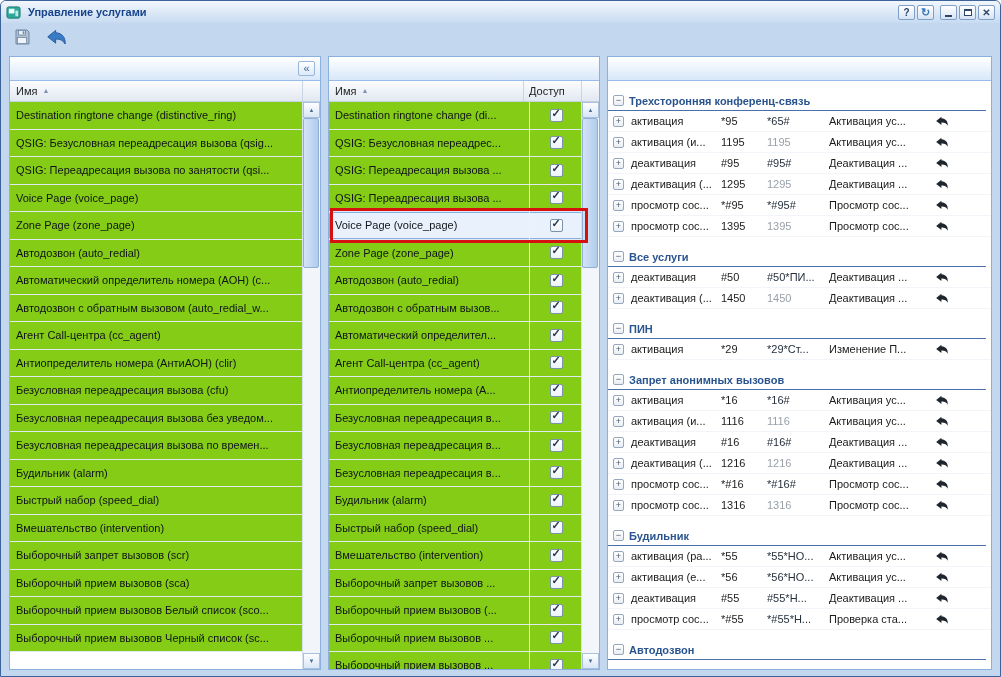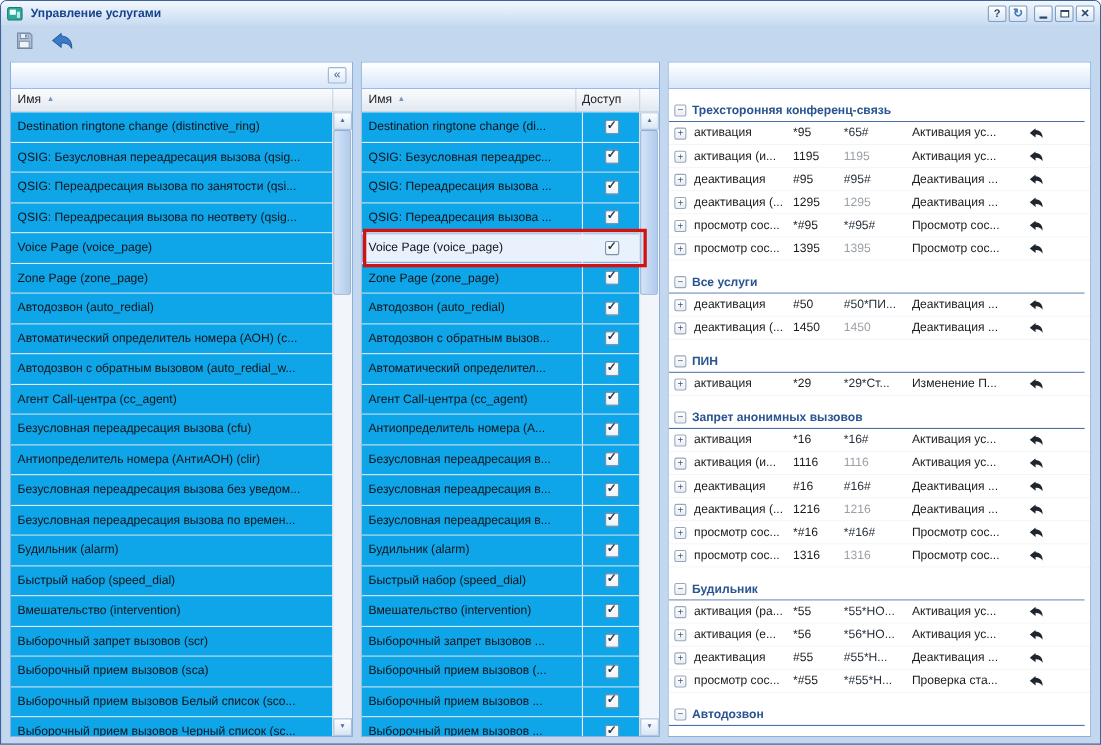--- a/index.html
+++ b/index.html
@@ -42,21 +42,21 @@
   .col-cell{display:flex;align-items:center;}
   .col-name{flex:1;min-width:0;padding-left:6px;}
   .col-access{width:52px;flex:none;border-left:1px solid #c9d5e4;padding-left:5px;}
   .col-spacer{width:17px;flex:none;border-left:1px solid #c9d5e4;}
   .sort-icon{font-size:7px;color:#7d93b2;margin-left:5px;position:relative;top:-1px;}
   .panel-body{flex:1;min-height:0;position:relative;overflow:hidden;background:#fff;}
   .list{position:absolute;top:0;bottom:0;left:0;right:17px;overflow:visible;}
   #codes-list{right:0;}
   
   .svc-row{height:27.5px;box-sizing:border-box;display:flex;align-items:center;
-           border-bottom:1px solid #e3e9f1;cursor:pointer;position:relative;background:#0ea5e9;}
+           border-bottom:1px solid #e3e9f1;cursor:pointer;position:relative;background:#84cc16;}
   .svc-name{flex:1;min-width:0;padding-left:6px;white-space:nowrap;overflow:hidden;color:#101418;}
   .cb-cell{width:52px;flex:none;display:flex;align-items:center;justify-content:center;border-left:1px solid #eef2f7;height:100%;}
   .checkbox{width:13px;height:13px;box-sizing:border-box;border:1px solid #7b93ae;border-radius:2px;
             background:linear-gradient(#ffffff,#eef3f8);position:relative;cursor:pointer;}
   .check-glyph{position:absolute;left:1px;top:-3px;font-size:11px;font-weight:bold;color:#273c52;}
   .svc-row.selected{background:#e9f2fc;box-shadow:inset 0 0 0 1px #86aede;border-radius:2px;}
   .red-annotation{position:absolute;left:1px;right:-6px;top:-4px;bottom:-4px;border:3px solid #d60f0f;
                   z-index:6;pointer-events:none;}
   
   .scrollbar{position:absolute;top:0;right:0;bottom:0;width:17px;background:#f2f6fb;border-left:1px solid #d6e1ef;cursor:default;}
@@ -156,45 +156,42 @@
             <div class="svc-row">
               <span class="svc-name">Destination ringtone change (distinctive_ring)</span>
             </div>
             <div class="svc-row">
               <span class="svc-name">QSIG: Безусловная переадресация вызова (qsig...</span>
             </div>
             <div class="svc-row">
               <span class="svc-name">QSIG: Переадресация вызова по занятости (qsi...</span>
             </div>
             <div class="svc-row">
-              <span class="svc-name">QSIG: Переадресация вызова по неответу (qsig...</span>
-            </div>
-            <div class="svc-row">
               <span class="svc-name">Voice Page (voice_page)</span>
             </div>
             <div class="svc-row">
               <span class="svc-name">Zone Page (zone_page)</span>
             </div>
             <div class="svc-row">
               <span class="svc-name">Автодозвон (auto_redial)</span>
             </div>
             <div class="svc-row">
               <span class="svc-name">Автоматический определитель номера (АОН) (с...</span>
             </div>
             <div class="svc-row">
               <span class="svc-name">Автодозвон с обратным вызовом (auto_redial_w...</span>
             </div>
             <div class="svc-row">
               <span class="svc-name">Агент Call-центра (cc_agent)</span>
             </div>
             <div class="svc-row">
+              <span class="svc-name">Антиопределитель номера (АнтиАОН) (clir)</span>
+            </div>
+            <div class="svc-row">
               <span class="svc-name">Безусловная переадресация вызова (cfu)</span>
-            </div>
-            <div class="svc-row">
-              <span class="svc-name">Антиопределитель номера (АнтиАОН) (clir)</span>
             </div>
             <div class="svc-row">
               <span class="svc-name">Безусловная переадресация вызова без уведом...</span>
             </div>
             <div class="svc-row">
               <span class="svc-name">Безусловная переадресация вызова по времен...</span>
             </div>
             <div class="svc-row">
               <span class="svc-name">Будильник (alarm)</span>
             </div>

